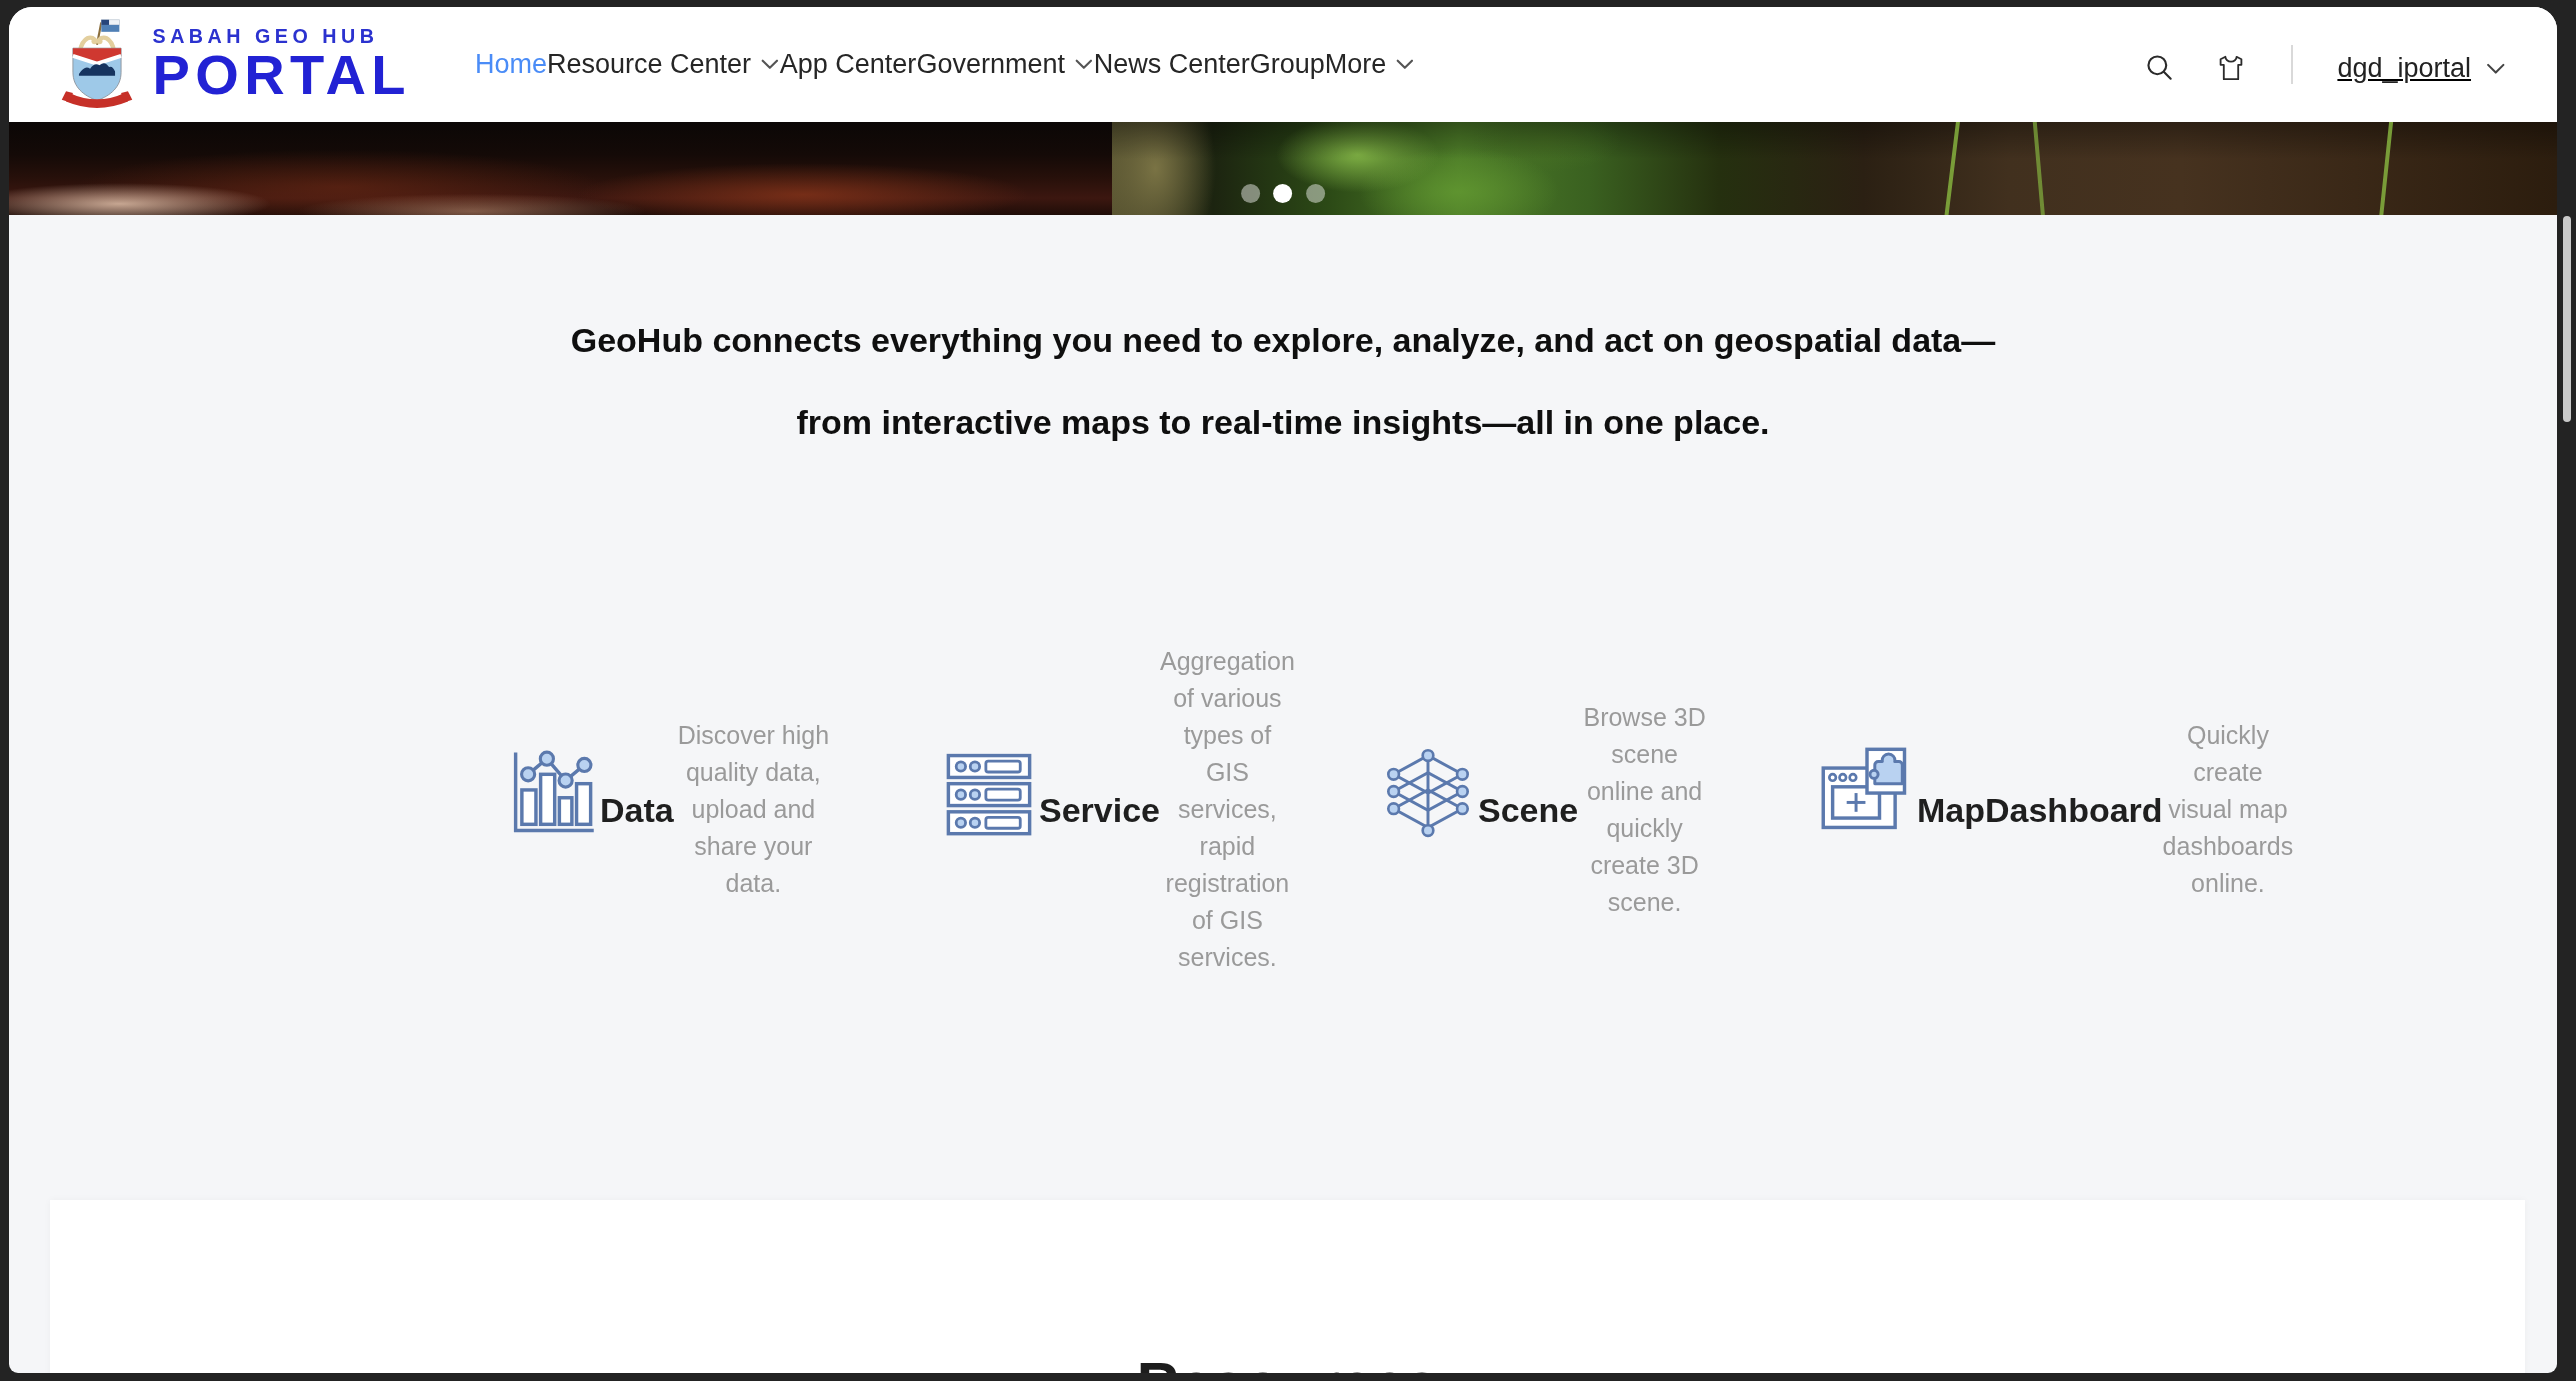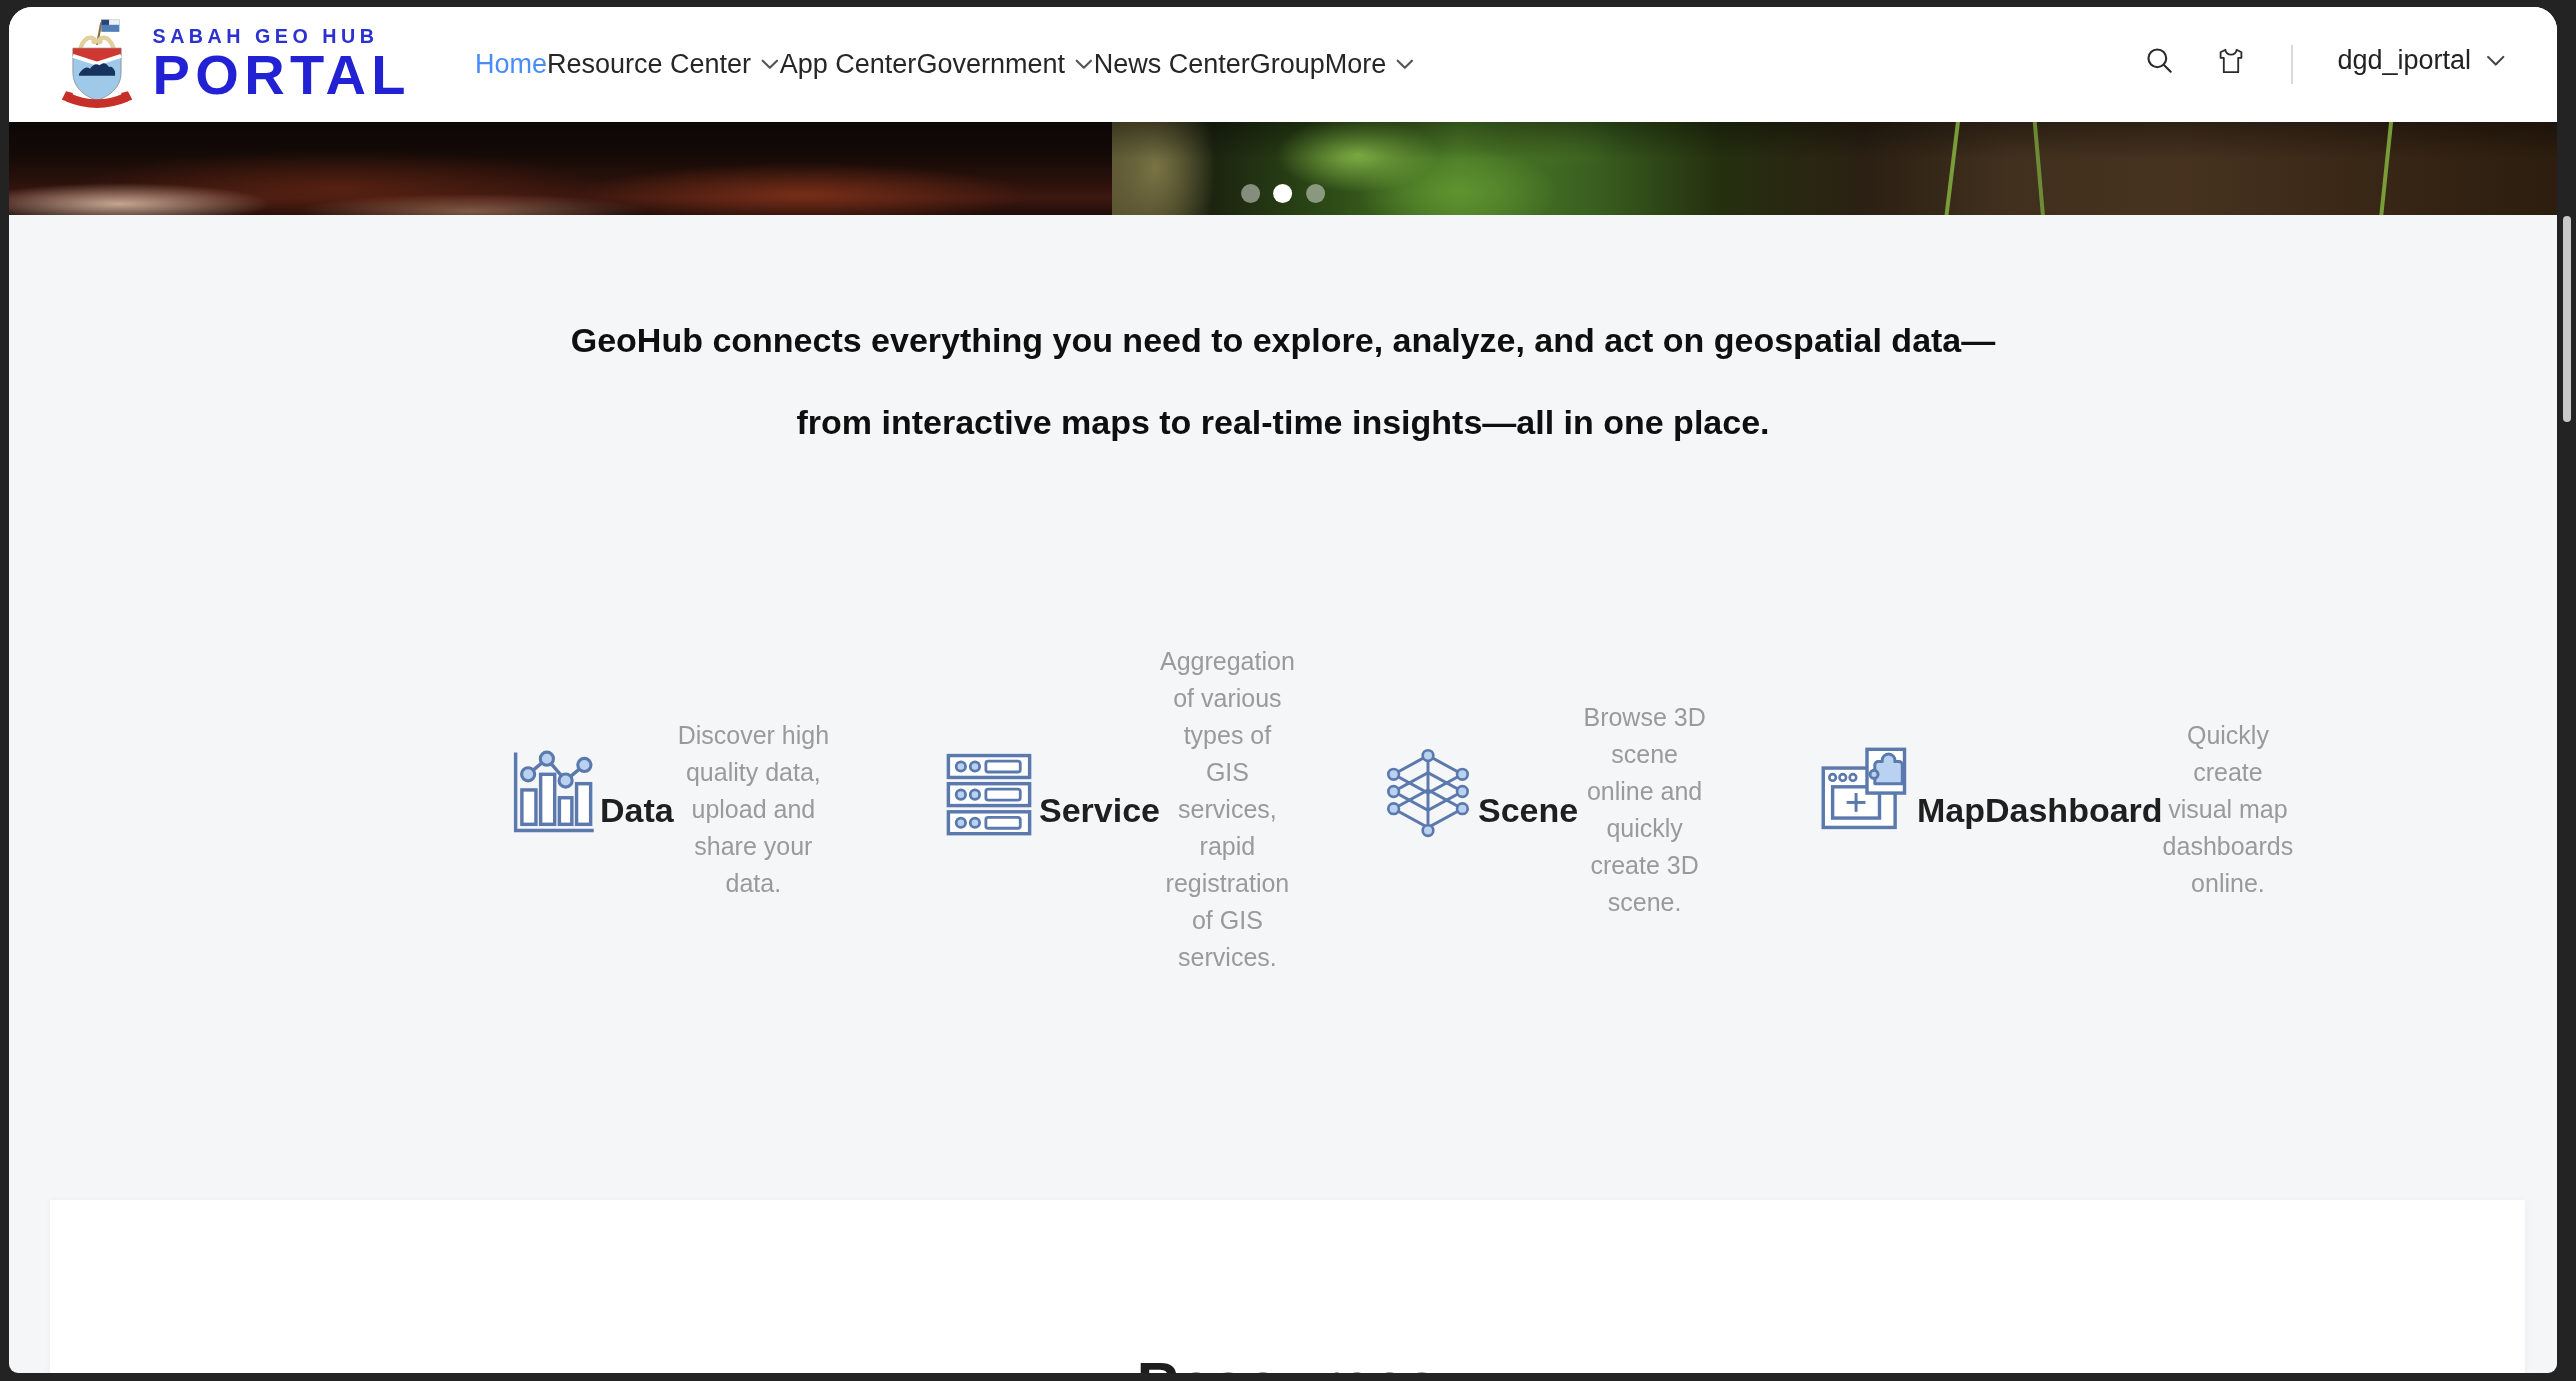--- a/index.html
+++ b/index.html
@@ -20,21 +20,21 @@
   }
   .logo{display:flex;align-items:center;gap:12.5px;cursor:pointer;flex:0 0 auto;}
   .logo-text{display:flex;flex-direction:column;line-height:1;}
   .logo-top{font-size:19.7px;font-weight:700;letter-spacing:4.5px;color:#2b32cf;}
   .logo-bottom{font-size:56px;font-weight:800;letter-spacing:5.4px;color:#2222d4;margin-top:0;}
   .nav-links{display:flex;align-items:center;margin-left:64px;}
   .nav-link{display:flex;align-items:center;gap:9px;font-size:27px;color:#262626;cursor:pointer;white-space:nowrap;}
   .nav-link.active{color:#4a8cf7;}
   .chev{width:19.7px;height:12.5px;display:inline-block;}
   .chev svg{display:block;}
-  .nav-right{margin-left:auto;display:flex;align-items:flex-start;gap:39px;}
+  .nav-right{margin-left:auto;display:flex;align-items:flex-end;gap:39px;text-decoration:underline;}
   .icon-btn{width:32px;height:32px;display:flex;align-items:center;justify-content:center;cursor:pointer;}
   .nav-divider{width:1.8px;height:39px;background:#d9d9d9;margin:0 5.4px;}
   .user-menu{display:flex;align-items:center;gap:14.3px;font-size:27px;color:#222;cursor:pointer;white-space:nowrap;}
   
   .hero{position:relative;height:93px;background:#0c0c0c;overflow:hidden;}
   .hero-left{
     position:absolute;left:0;top:0;width:1103px;height:100%;
     background:
       radial-gradient(ellipse 233px 32px at 10% 88%, rgba(214,182,160,.9), rgba(214,182,160,0) 65%),
       radial-gradient(ellipse 268px 27px at 42% 96%, rgba(196,148,120,.55), rgba(196,148,120,0) 65%),

